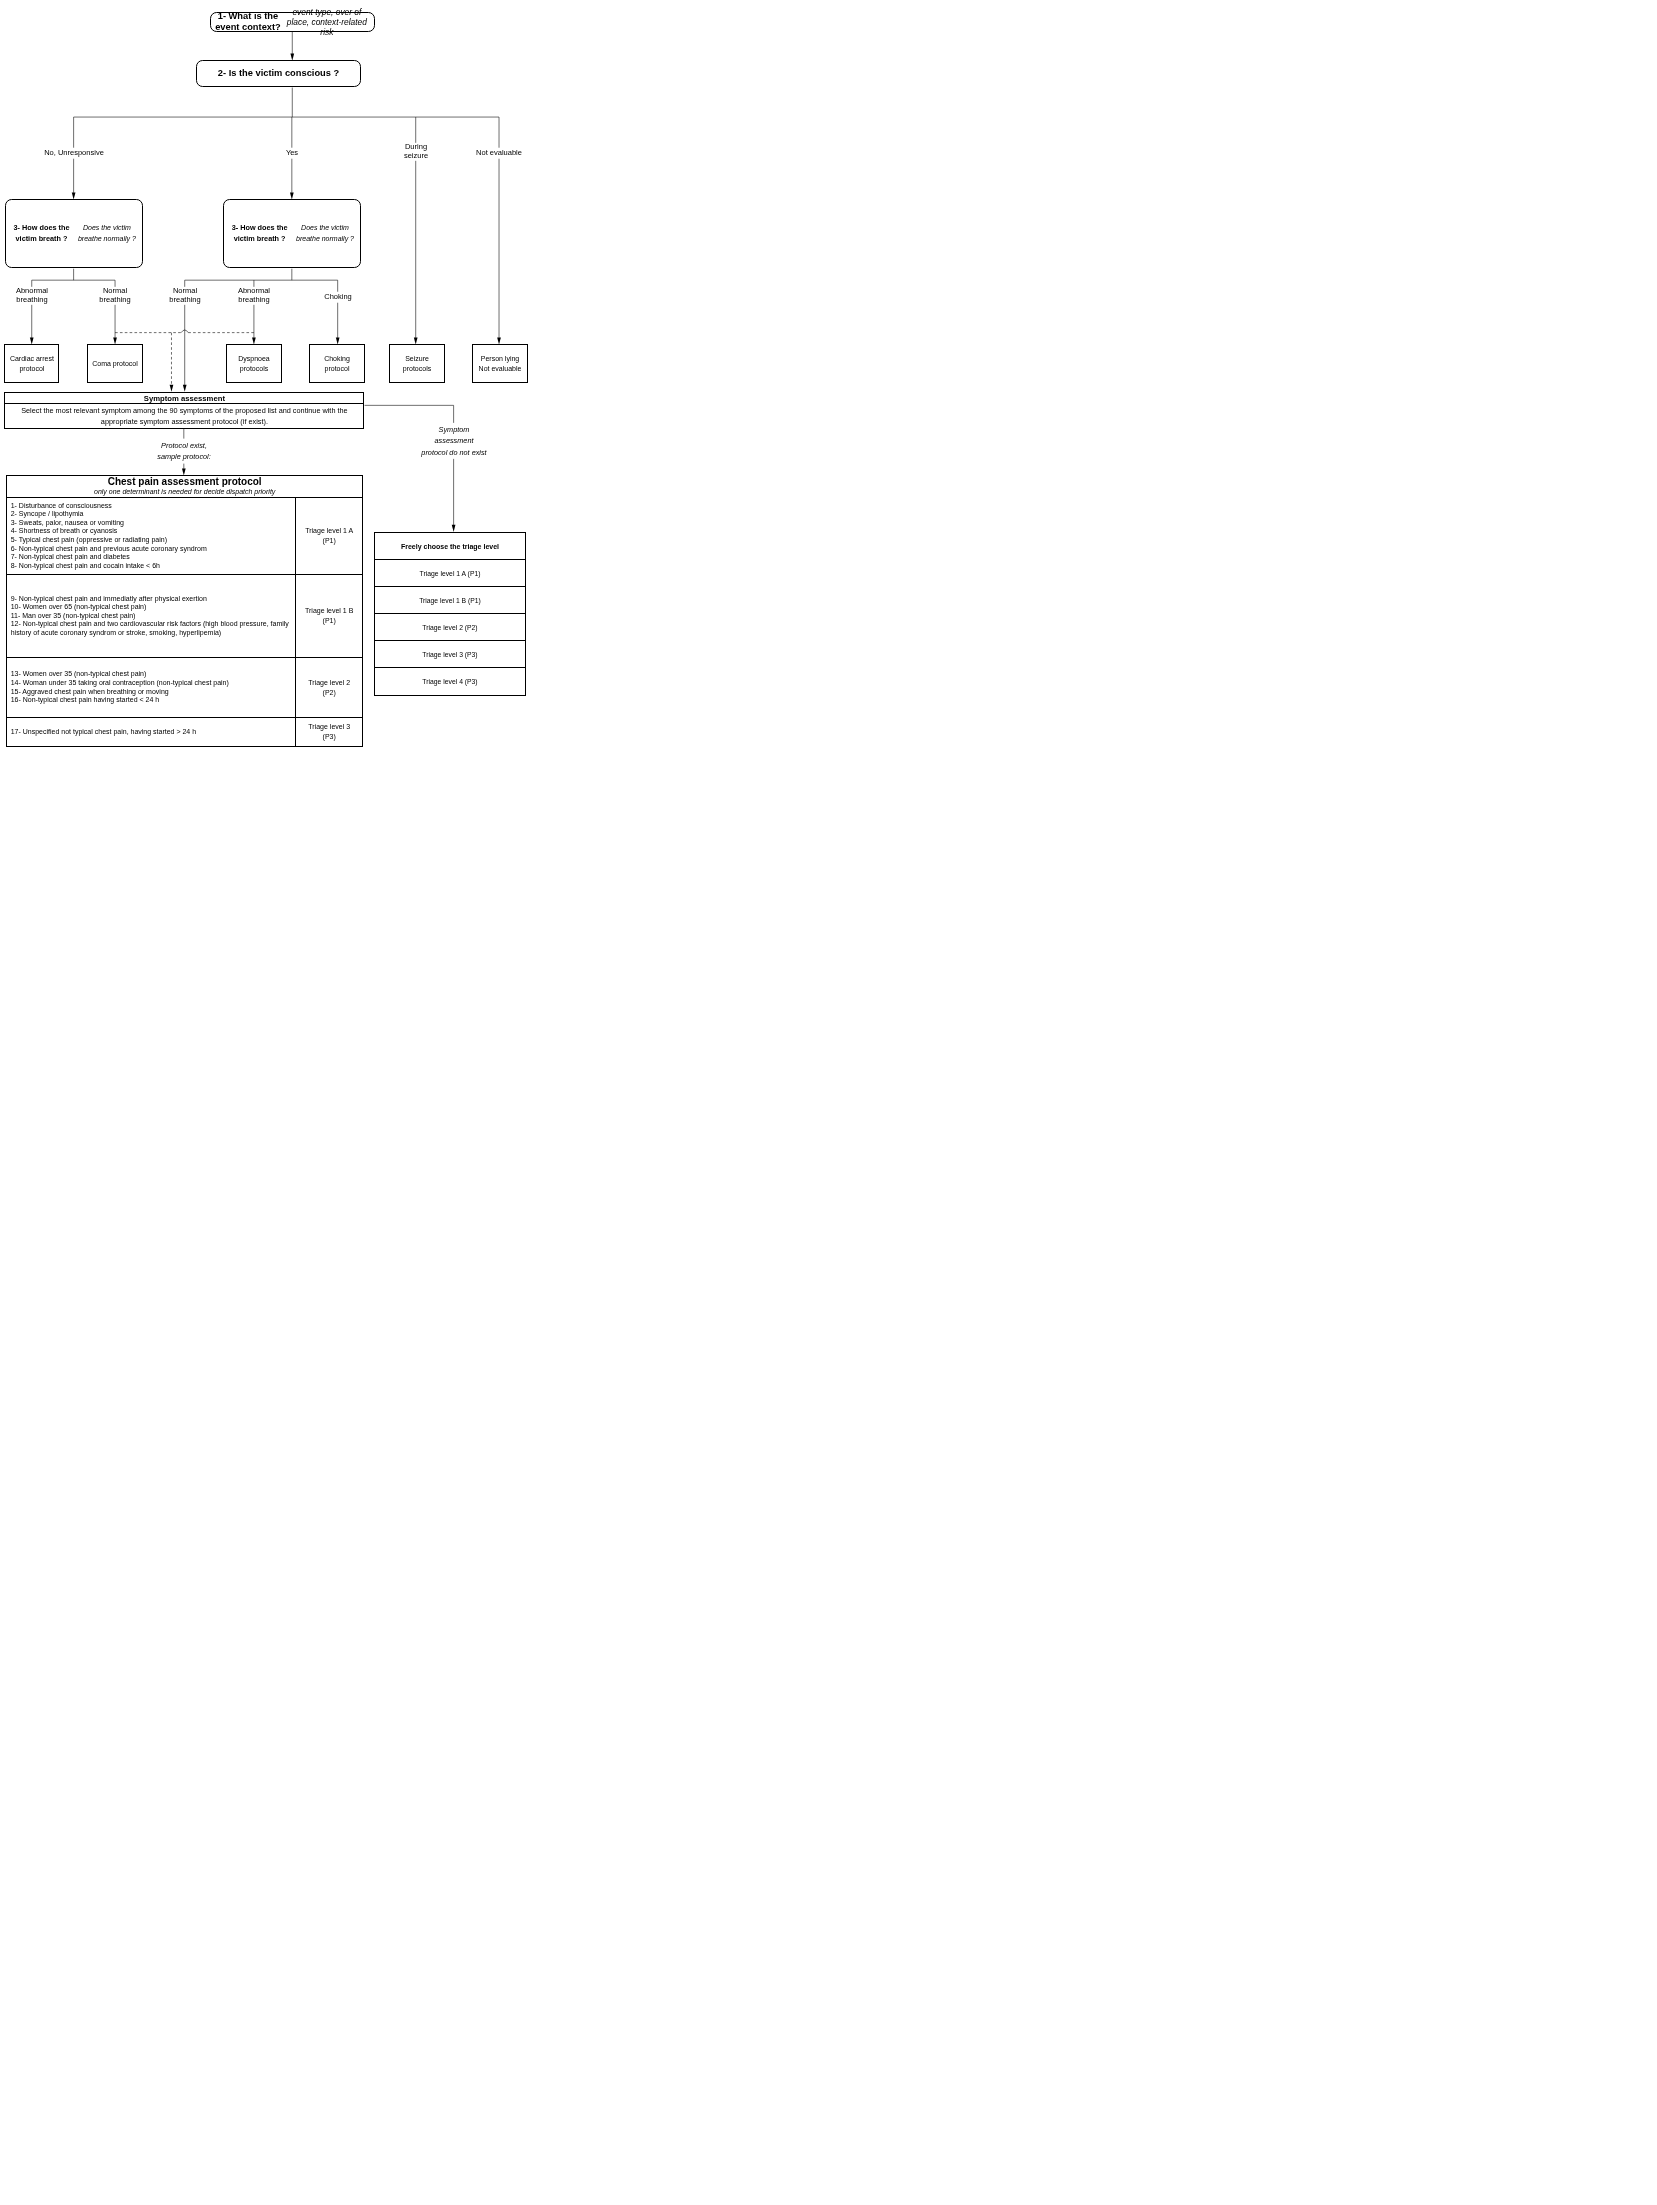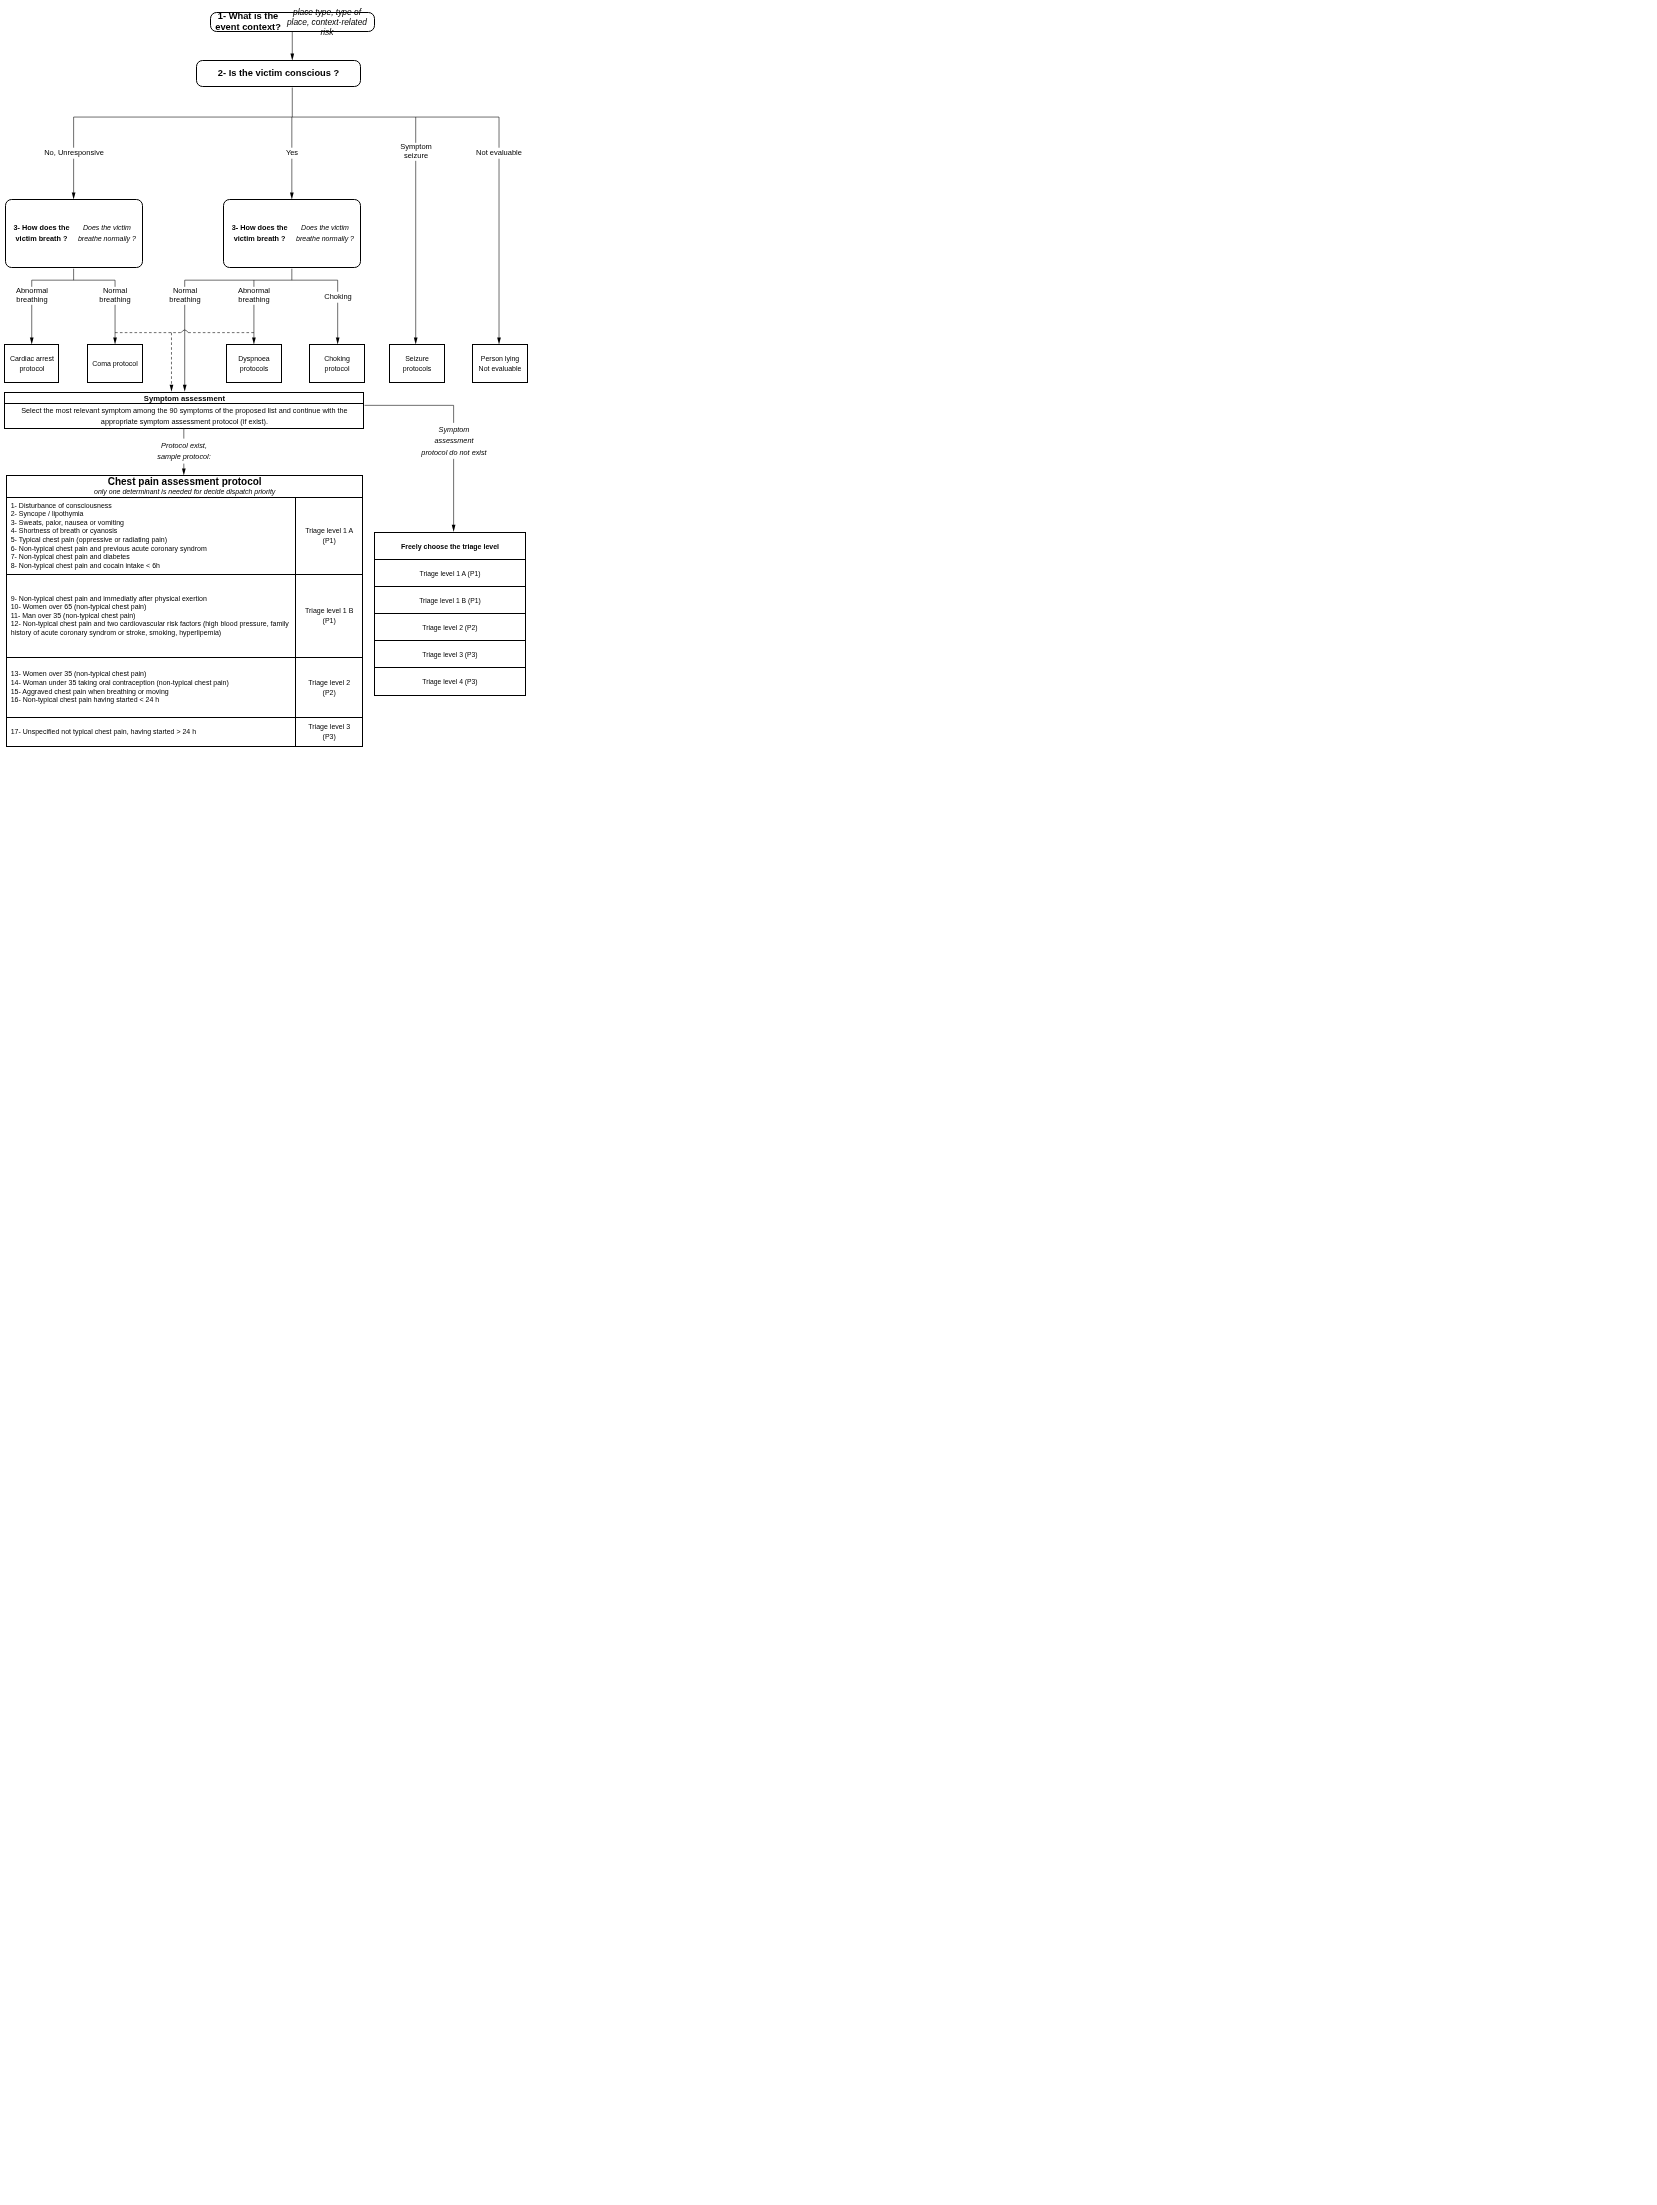--- a/index.html
+++ b/index.html
@@ -138,40 +138,40 @@
     <line x1="417" y1="972" x2="417" y2="1063"></line>
     <polygon points="417,1078 412.8,1062 421.2,1062"></polygon>
 
     <line x1="827" y1="919" x2="1029" y2="919"></line>
     <line x1="1029" y1="919" x2="1029" y2="1191"></line>
     <polygon points="1029,1206 1024.8,1190 1033.2,1190"></polygon>
   </svg>
 
   <div class="rbox big" style="left:210px; top:11.5px; width:165px; height:20px;">
     <div class="t">1- What is the event context?</div>
-    <div class="s">place type, type of place, context-related risk</div>
+    <div class="s">event type, over of place, context-related risk</div>
   </div>
 
   <div class="rbox big" style="left:196px; top:60px; width:165px; height:27px;">
     <div class="t">2- Is the victim conscious ?</div>
   </div>
 
   <div class="rbox mid" style="left:4.9px; top:199px; width:138px; height:69px;">
     <div class="t">3- How does the victim breath ?</div>
     <div class="s">Does the victim breathe normally ?</div>
   </div>
 
   <div class="rbox mid" style="left:223px; top:199px; width:138px; height:69px;">
     <div class="t">3- How does the victim breath ?</div>
     <div class="s">Does the victim breathe normally ?</div>
   </div>
 
   <div class="lbl" style="left:74px; top:153px;">No, Unresponsive</div>
   <div class="lbl" style="left:292px; top:153px;text-align:center;">Yes</div>
-  <div class="lbl wrap" style="left:416px; top:152px;">Symptom seizure</div>
+  <div class="lbl wrap" style="left:416px; top:152px;">During seizure</div>
   <div class="lbl" style="left:499px; top:153px;">Not evaluable</div>
 
   <div class="lbl wrap" style="left:32px; top:296px;">Abnormal breathing</div>
   <div class="lbl wrap" style="left:115px; top:296px;">Normal breathing</div>
   <div class="lbl wrap" style="left:185px; top:296px;">Normal breathing</div>
   <div class="lbl wrap" style="left:254px; top:296px;">Abnormal breathing</div>
   <div class="lbl" style="left:338px; top:297px;">Choking</div>
 
   <div class="pbox" style="left:4.4px; width:55px;">Cardiac arrest protocol</div>
   <div class="pbox" style="left:87px; width:56px;">Coma protocol</div>

